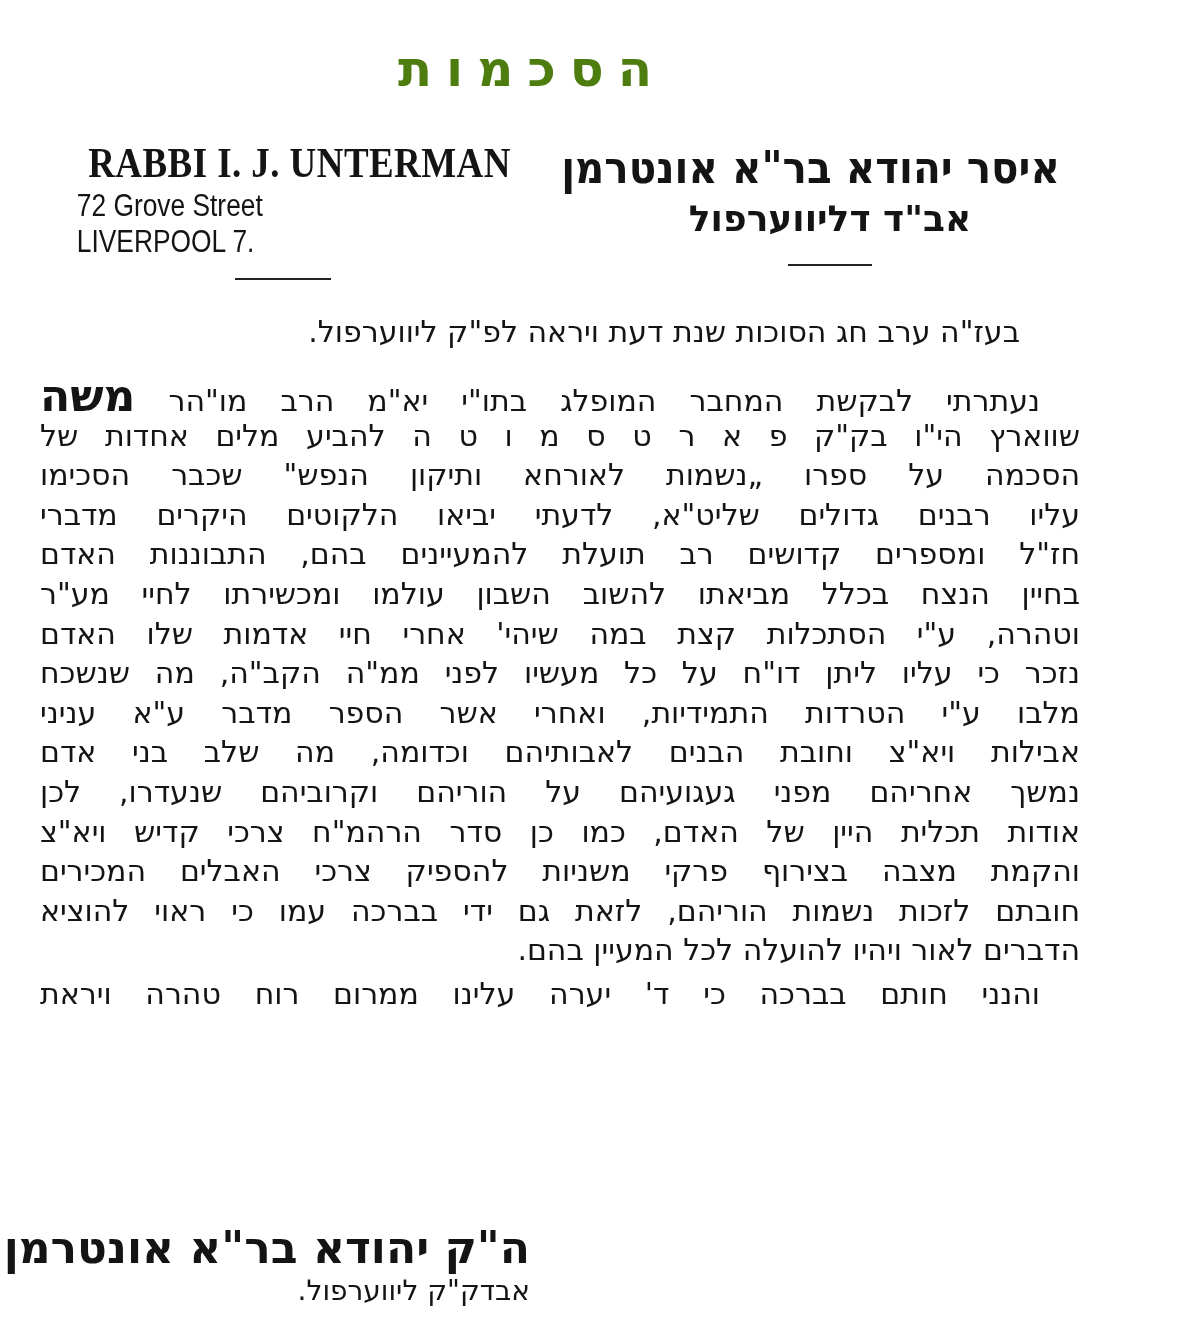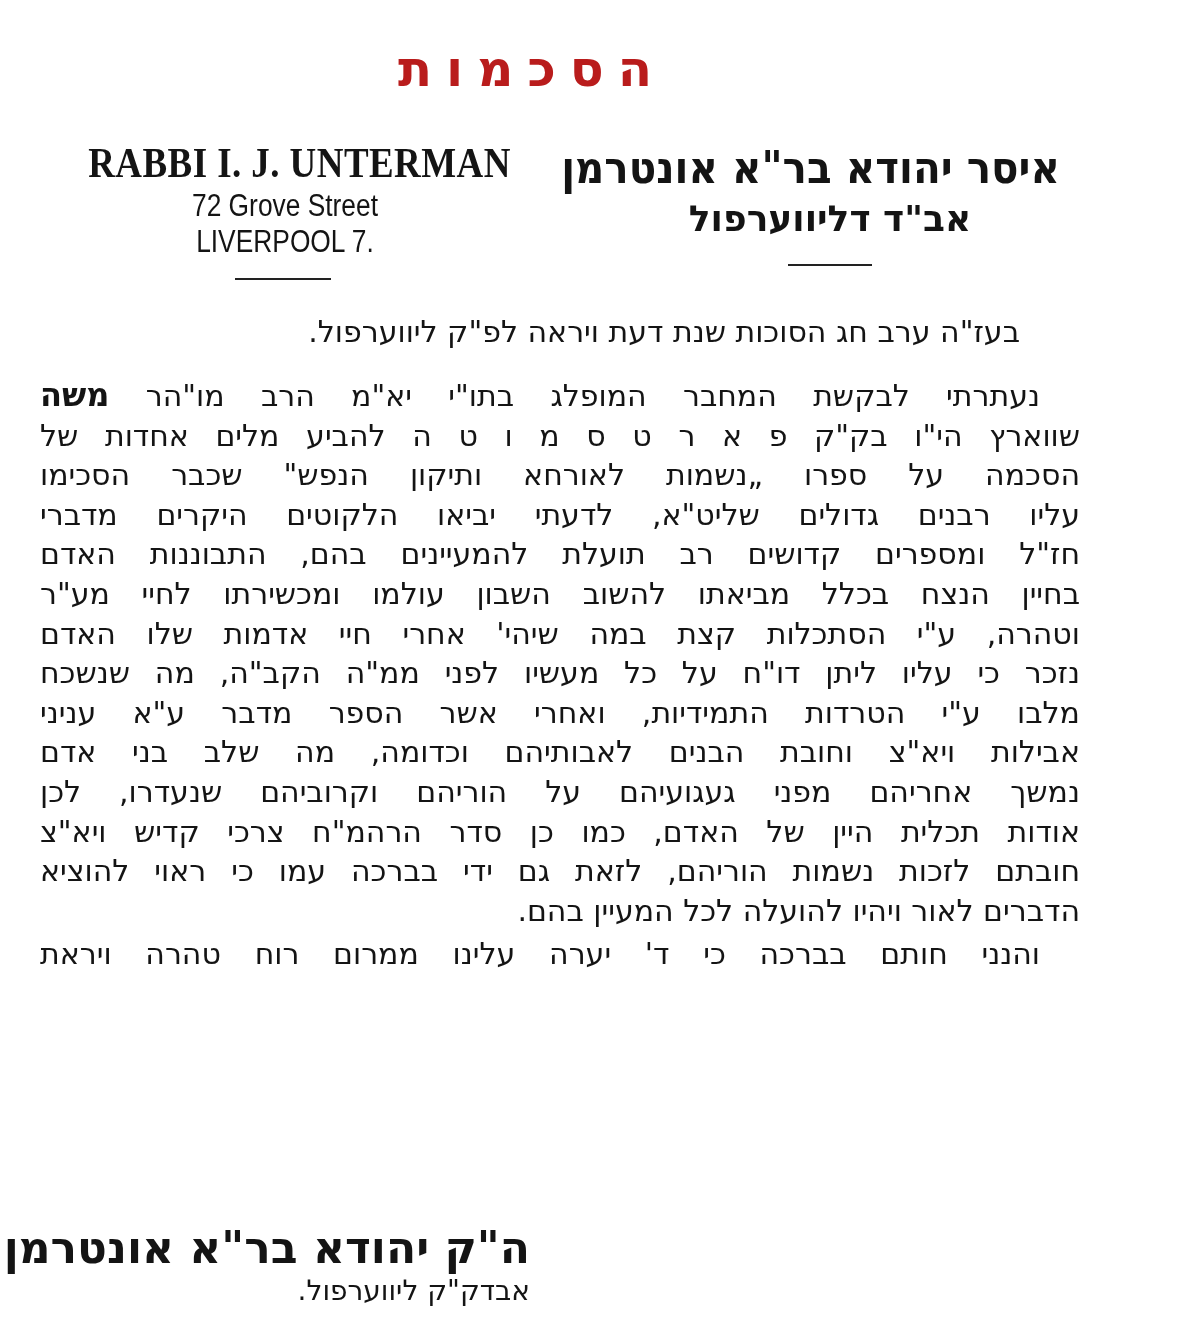--- a/index.html
+++ b/index.html
@@ -25,28 +25,28 @@
       position: absolute;
       top: 40px;
       left: 0;
       width: 1064px;
       text-align: center;
       font-family: "DejaVu Sans", sans-serif;
       font-weight: bold;
       font-size: 50px;
       letter-spacing: 14px;
       direction: rtl;
-      color: #b91c1c;
+      color: #4d7c0f;
     }
     .letterhead-en {
       position: absolute;
       top: 138px;
       left: 60px;
       width: 470px;
-      text-align: center;
+      text-align: left;
       font-family: "Liberation Serif", serif;
       color: #141414;
     }
     .letterhead-en .name {
       font-size: 42px;
       font-weight: bold;
       letter-spacing: 0.5px;
       transform: scaleX(0.88);
       transform-origin: center;
       white-space: nowrap;
@@ -128,21 +128,21 @@
       height: 39.6px;
       line-height: 39.6px;
       white-space: nowrap;
       text-align: justify;
       text-align-last: justify;
       overflow: visible;
     }
     .line.first { padding-right: 40px; }
     .line.last { text-align-last: right; }
     .moshe {
-      font-size: 32px;
+      font-size: 44px;
       font-weight: bold;
     }
     .closing {
       margin-top: 4px;
     }
     .signature {
       position: absolute;
       top: 1222px;
       left: 30px;
       width: 500px;
@@ -197,20 +197,21 @@
       <span class="line">הסכמה על ספרו „נשמות לאורחא ותיקון הנפש" שכבר הסכימו</span>
       <span class="line">עליו רבנים גדולים שליט"א, לדעתי יביאו הלקוטים היקרים מדברי</span>
       <span class="line">חז"ל ומספרים קדושים רב תועלת להמעיינים בהם, התבוננות האדם</span>
       <span class="line">בחיין הנצח בכלל מביאתו להשוב השבון עולמו ומכשירתו לחיי מע"ר</span>
       <span class="line">וטהרה, ע"י הסתכלות קצת במה שיהי' אחרי חיי אדמות שלו האדם</span>
       <span class="line">נזכר כי עליו ליתן דו"ח על כל מעשיו לפני ממ"ה הקב"ה, מה שנשכח</span>
       <span class="line">מלבו ע"י הטרדות התמידיות, ואחרי אשר הספר מדבר ע"א עניני</span>
       <span class="line">אבילות ויא"צ וחובת הבנים לאבותיהם וכדומה, מה שלב בני אדם</span>
       <span class="line">נמשך אחריהם מפני געגועיהם על הוריהם וקרוביהם שנעדרו, לכן</span>
       <span class="line">אודות תכלית היין של האדם, כמו כן סדר הרהמ"ח צרכי קדיש ויא"צ</span>
+      <span class="line">והקמת מצבה בצירוף פרקי משניות להספיק צרכי האבלים המכירים</span>
       <span class="line">חובתם לזכות נשמות הוריהם, לזאת גם ידי בברכה עמו כי ראוי להוציא</span>
       <span class="line last">הדברים לאור ויהיו להועלה לכל המעיין בהם.</span>
     </div>
 
     <div class="closing">
       <span class="line first">והנני חותם בברכה כי ד' יערה עלינו ממרום רוח טהרה ויראת</span>
     </div>
   </div>
 
   <div class="signature">

